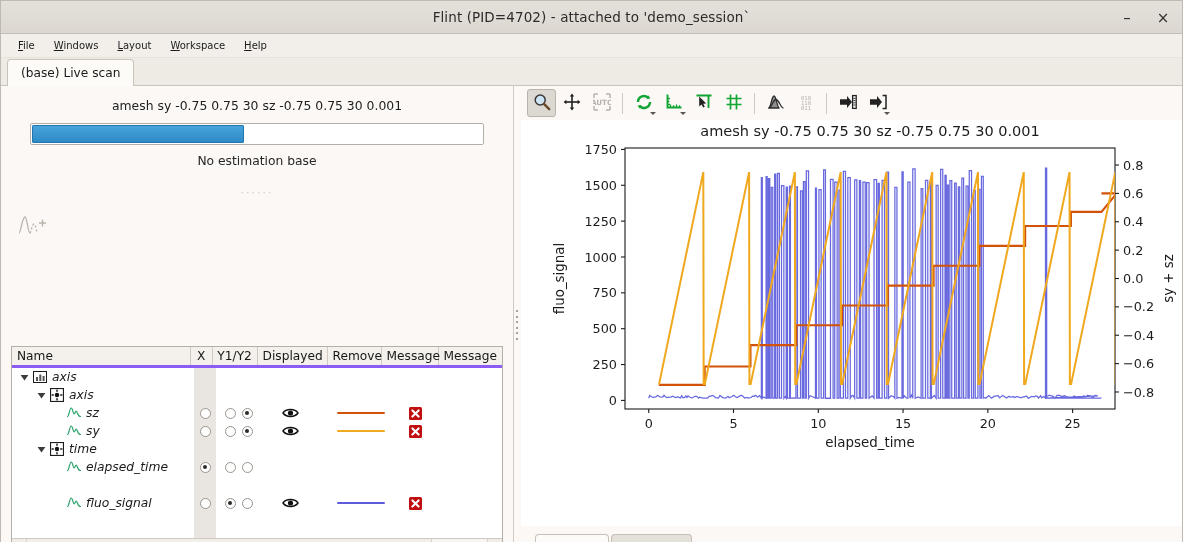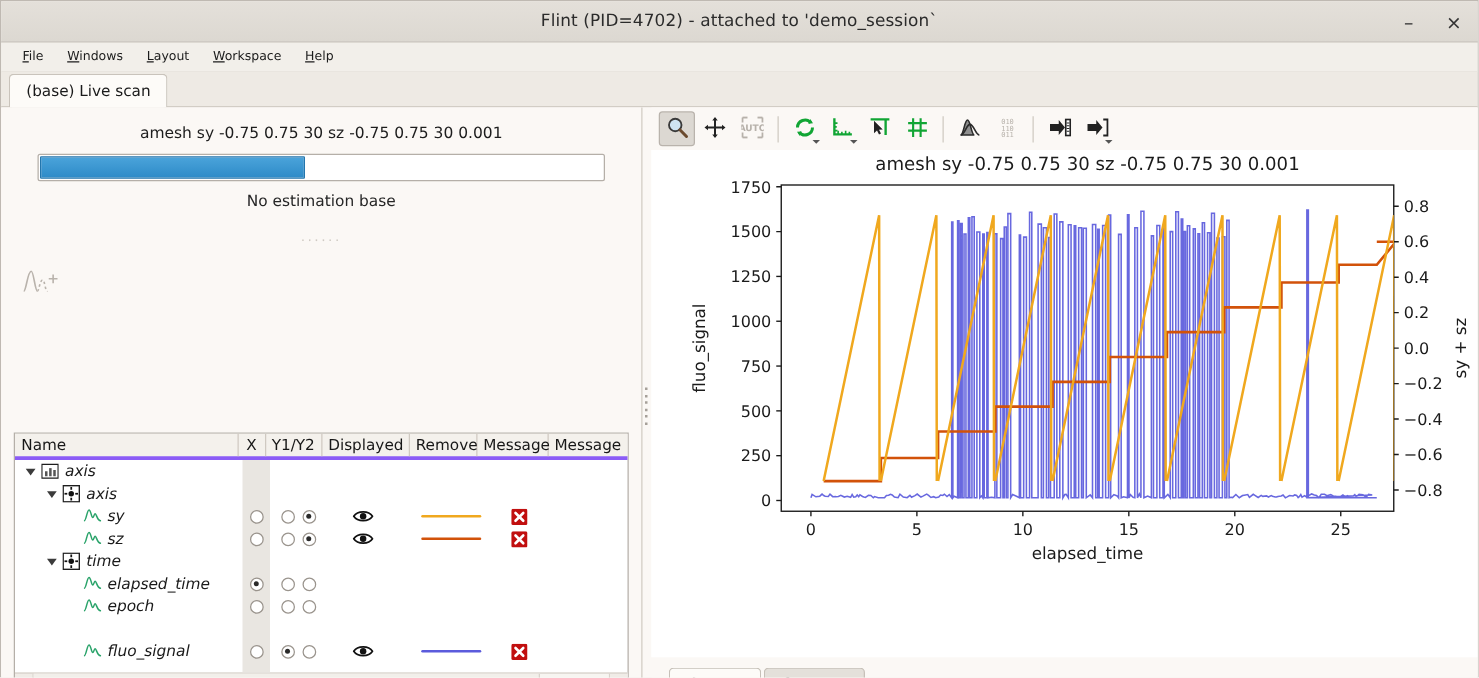--- a/index.html
+++ b/index.html
@@ -253,69 +253,69 @@
                 <div class="cell c-style"></div>
                 <div class="cell c-rem"></div>
                 <div class="cell c-msg"></div>
               </div>
               <div class="trow">
                 <div class="cell c-name indent-2">
                   <span class="arrow"></span>
                   <span class="nodeicon"><svg width="14" height="12" viewBox="0 0 14 12">
                       <path d="M0.5 10.5 C2 10.5 2.6 2 4.2 2 C5.8 2 6 8 7.2 8 C8 8 8.3 5 9.2 5 C10.2 5 10.6 10.5 13.5 10.5" fill="none" stroke="#2aa36a" stroke-width="1.2" stroke-linecap="round"></path>
                     </svg></span>
-                  <span class="nodelabel">sy</span>
+                  <span class="nodelabel">sz</span>
                 </div>
                 <div class="cell c-x">
                   <span class="radio"></span>
                 </div>
                 <div class="cell c-y">
                   <span class="radio"></span>
                   <span class="radio on"></span>
                 </div>
                 <div class="cell c-disp">
                   <span class="eye"><svg width="17" height="12" viewBox="0 0 17 12">
                       <path d="M1 6 C4 1.4 13 1.4 16 6 C13 10.6 4 10.6 1 6 Z" fill="#fff" stroke="#111" stroke-width="1.4"></path>
                       <circle cx="8.5" cy="6" r="2.6" fill="#111"></circle>
                     </svg></span>
                 </div>
                 <div class="cell c-style">
-                  <span class="styleline" style="background:#f0a81e"></span>
+                  <span class="styleline" style="background:#d2520a"></span>
                 </div>
                 <div class="cell c-rem">
                   <span class="removebtn"><svg width="13" height="13" viewBox="0 0 13 13">
                       <rect x="0" y="0" width="13" height="13" rx="1.5" fill="#c10f0f"></rect>
                       <path d="M3.4 3.4 L9.6 9.6 M9.6 3.4 L3.4 9.6" stroke="#fff" stroke-width="2.1" stroke-linecap="round"></path>
                     </svg></span>
                 </div>
                 <div class="cell c-msg"></div>
               </div>
               <div class="trow">
                 <div class="cell c-name indent-2">
                   <span class="arrow"></span>
                   <span class="nodeicon"><svg width="14" height="12" viewBox="0 0 14 12">
                       <path d="M0.5 10.5 C2 10.5 2.6 2 4.2 2 C5.8 2 6 8 7.2 8 C8 8 8.3 5 9.2 5 C10.2 5 10.6 10.5 13.5 10.5" fill="none" stroke="#2aa36a" stroke-width="1.2" stroke-linecap="round"></path>
                     </svg></span>
-                  <span class="nodelabel">sz</span>
+                  <span class="nodelabel">sy</span>
                 </div>
                 <div class="cell c-x">
                   <span class="radio"></span>
                 </div>
                 <div class="cell c-y">
                   <span class="radio"></span>
                   <span class="radio on"></span>
                 </div>
                 <div class="cell c-disp">
                   <span class="eye"><svg width="17" height="12" viewBox="0 0 17 12">
                       <path d="M1 6 C4 1.4 13 1.4 16 6 C13 10.6 4 10.6 1 6 Z" fill="#fff" stroke="#111" stroke-width="1.4"></path>
                       <circle cx="8.5" cy="6" r="2.6" fill="#111"></circle>
                     </svg></span>
                 </div>
                 <div class="cell c-style">
-                  <span class="styleline" style="background:#d2520a"></span>
+                  <span class="styleline" style="background:#f0a81e"></span>
                 </div>
                 <div class="cell c-rem">
                   <span class="removebtn"><svg width="13" height="13" viewBox="0 0 13 13">
                       <rect x="0" y="0" width="13" height="13" rx="1.5" fill="#c10f0f"></rect>
                       <path d="M3.4 3.4 L9.6 9.6 M9.6 3.4 L3.4 9.6" stroke="#fff" stroke-width="2.1" stroke-linecap="round"></path>
                     </svg></span>
                 </div>
                 <div class="cell c-msg"></div>
               </div>
               <div class="trow">
@@ -345,40 +345,20 @@
               <div class="trow">
                 <div class="cell c-name indent-2">
                   <span class="arrow"></span>
                   <span class="nodeicon"><svg width="14" height="12" viewBox="0 0 14 12">
                       <path d="M0.5 10.5 C2 10.5 2.6 2 4.2 2 C5.8 2 6 8 7.2 8 C8 8 8.3 5 9.2 5 C10.2 5 10.6 10.5 13.5 10.5" fill="none" stroke="#2aa36a" stroke-width="1.2" stroke-linecap="round"></path>
                     </svg></span>
                   <span class="nodelabel">elapsed_time</span>
                 </div>
                 <div class="cell c-x">
                   <span class="radio on"></span>
-                </div>
-                <div class="cell c-y">
-                  <span class="radio"></span>
-                  <span class="radio"></span>
-                </div>
-                <div class="cell c-disp"></div>
-                <div class="cell c-style"></div>
-                <div class="cell c-rem"></div>
-                <div class="cell c-msg"></div>
-              </div>
-              <div class="trow">
-                <div class="cell c-name indent-2">
-                  <span class="arrow"></span>
-                  <span class="nodeicon"><svg width="14" height="12" viewBox="0 0 14 12">
-                      <path d="M0.5 10.5 C2 10.5 2.6 2 4.2 2 C5.8 2 6 8 7.2 8 C8 8 8.3 5 9.2 5 C10.2 5 10.6 10.5 13.5 10.5" fill="none" stroke="#2aa36a" stroke-width="1.2" stroke-linecap="round"></path>
-                    </svg></span>
-                  <span class="nodelabel">epoch</span>
-                </div>
-                <div class="cell c-x">
-                  <span class="radio"></span>
                 </div>
                 <div class="cell c-y">
                   <span class="radio"></span>
                   <span class="radio"></span>
                 </div>
                 <div class="cell c-disp"></div>
                 <div class="cell c-style"></div>
                 <div class="cell c-rem"></div>
                 <div class="cell c-msg"></div>
               </div>

